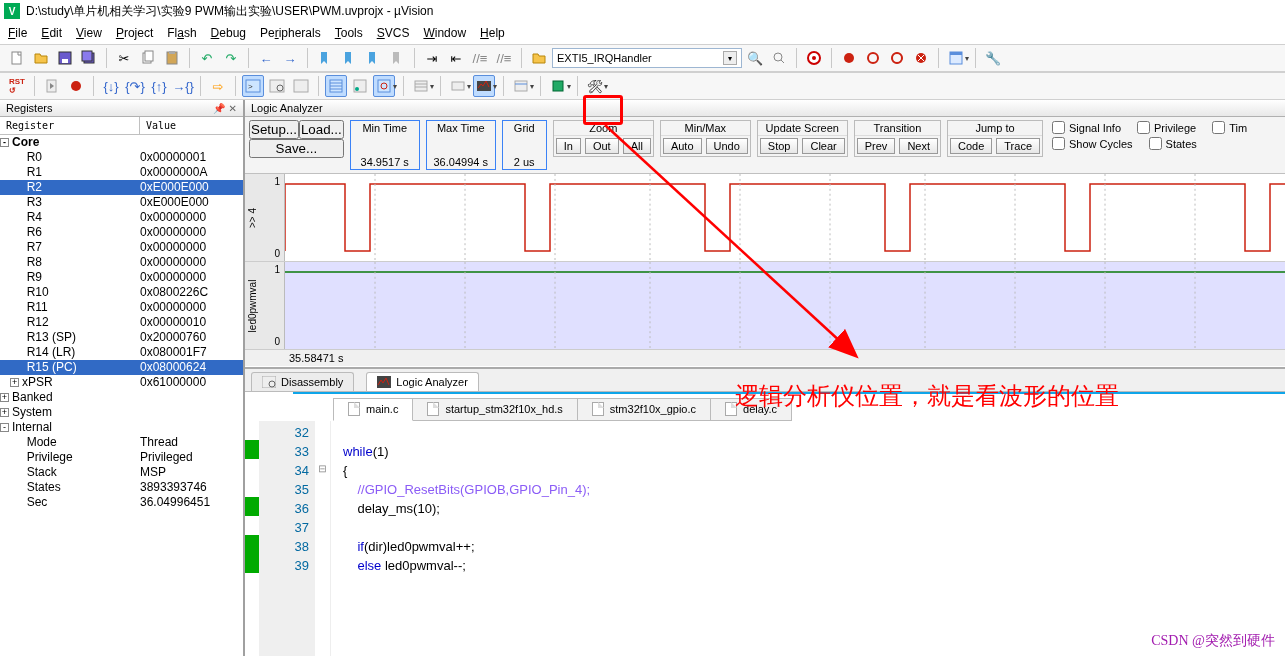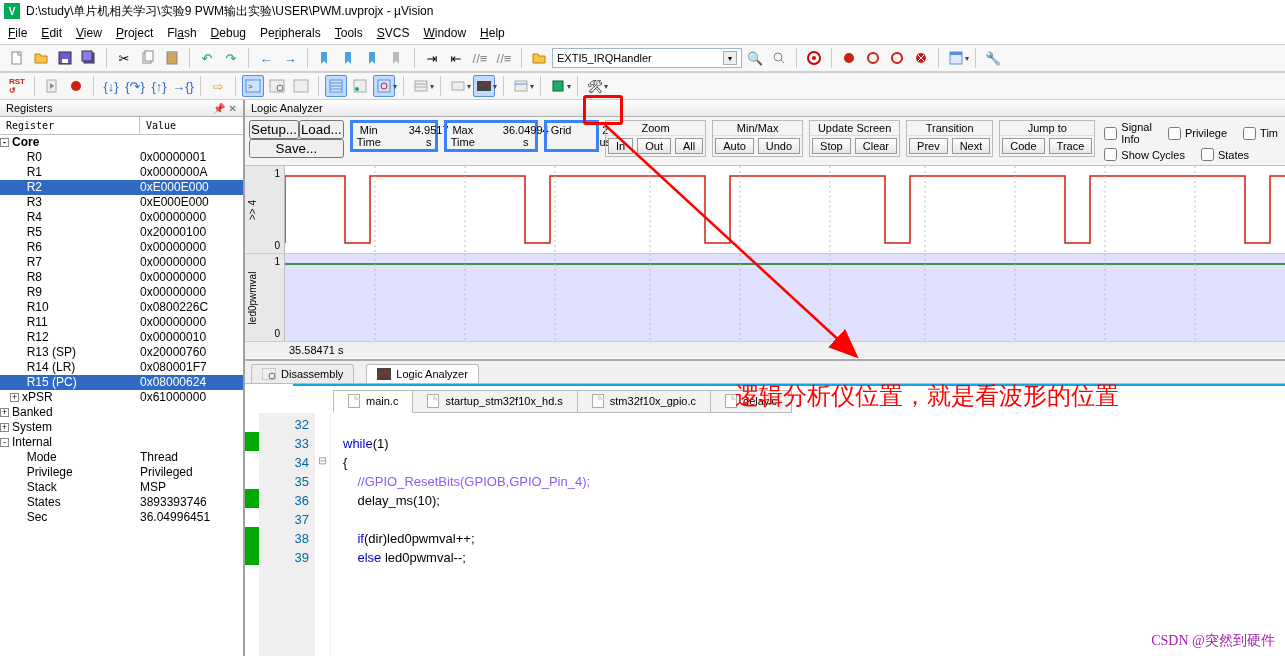--- a/index.html
+++ b/index.html
@@ -33,21 +33,21 @@
 .reg-row.bold{font-weight:bold;}
 .tree-box{display:inline-block;width:9px;height:9px;border:1px solid #888;margin-right:3px;text-align:center;line-height:7px;font-size:9px;vertical-align:1px;background:#fff;color:#000;}
 
 .right { flex:1; display:flex; flex-direction:column; overflow:hidden;}
 .la-toolbar { background:#f4f4f4; border-bottom:1px solid #c0c0c0; padding:3px 4px; display:flex; gap:6px; align-items:flex-start;}
 .la-group { border:1px solid #bbb; display:flex; flex-direction:column;}
 .la-group .ghdr{text-align:center; font-size:11px; padding:1px 4px; border-bottom:1px solid #ddd;}
 .la-group .gbody{display:flex;}
 .la-group .gbody button,.la-group button{font-size:11px;padding:1px 7px;border:1px solid #999;background:linear-gradient(#fff,#e6e6e6);cursor:pointer;margin:2px;}
 .la-cell{text-align:center;font-size:11px;padding:1px 4px;}
-.la-col{display:flex;flex-direction:row;border:3px solid #3b82f6; min-width:70px;gap:20px;}
+.la-col{display:flex;flex-direction:column;border:1px solid #3b82f6; min-width:70px;gap:20px;}
 .la-check{display:flex;align-items:center;gap:4px;font-size:11px;padding:1px 3px;}
 .la-check input{margin:0;}
 
 .waveform { background:#fff; position:relative; height:195px; border-bottom:2px solid #aaa;}
 .wave-track{display:flex;height:88px;border-bottom:1px solid #ccc;}
 .wave-label{width:40px;background:#e8e8e8;border-right:1px solid #bbb;position:relative;display:flex;flex-direction:column;justify-content:space-between;align-items:flex-end;padding:2px 4px;font-size:10px;}
 .wave-label.rot span{writing-mode:vertical-rl;transform:rotate(180deg);font-size:10px;position:absolute;left:2px;top:50%;transform:translateY(-50%) rotate(180deg);}
 .wave-area{flex:1;position:relative;background:#fff;}
 .wave-area.sel{background:#e0e0ff;}
 .wave-area svg{position:absolute;inset:0;width:100%;height:100%;}
@@ -376,24 +376,20 @@
             <span class="lbl">        R2</span>
             <span class="val">0xE000E000</span>
           </div>
           <div class="reg-row">
             <span class="lbl">        R3</span>
             <span class="val">0xE000E000</span>
           </div>
           <div class="reg-row">
             <span class="lbl">        R4</span>
             <span class="val">0x00000000</span>
-          </div>
-          <div class="reg-row">
-            <span class="lbl">        R5</span>
-            <span class="val">0x20000100</span>
           </div>
           <div class="reg-row">
             <span class="lbl">        R6</span>
             <span class="val">0x00000000</span>
           </div>
           <div class="reg-row">
             <span class="lbl">        R7</span>
             <span class="val">0x00000000</span>
           </div>
           <div class="reg-row">

